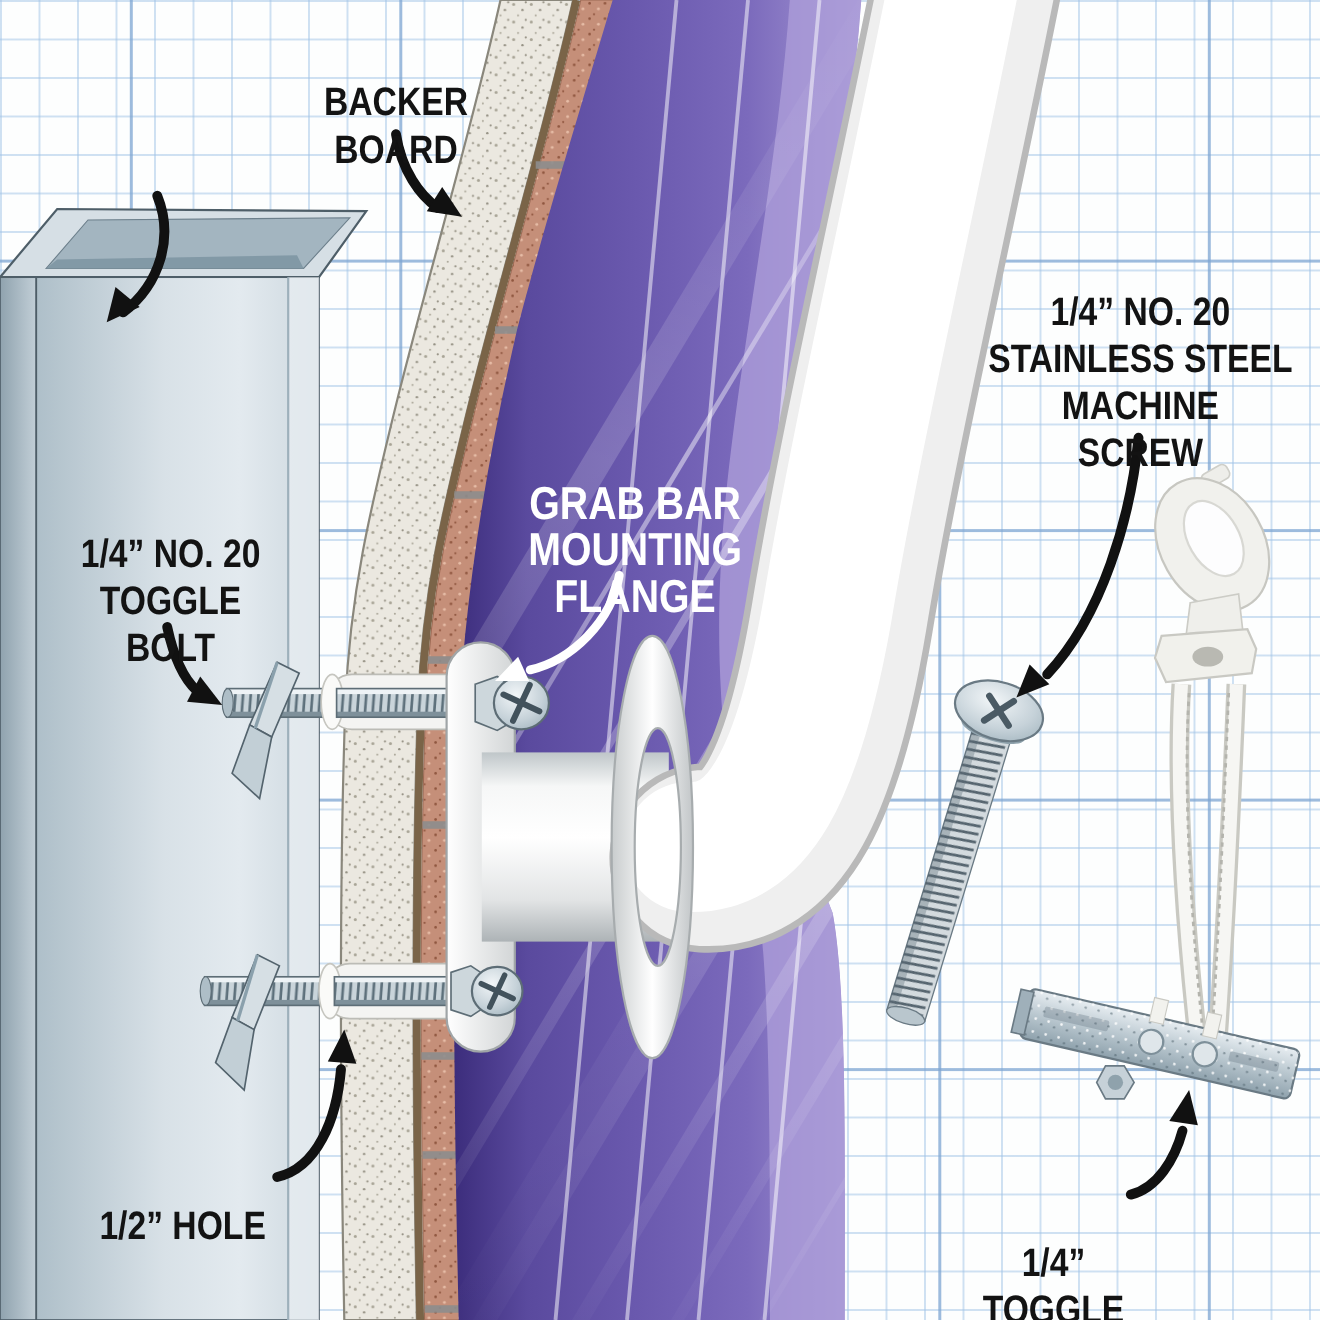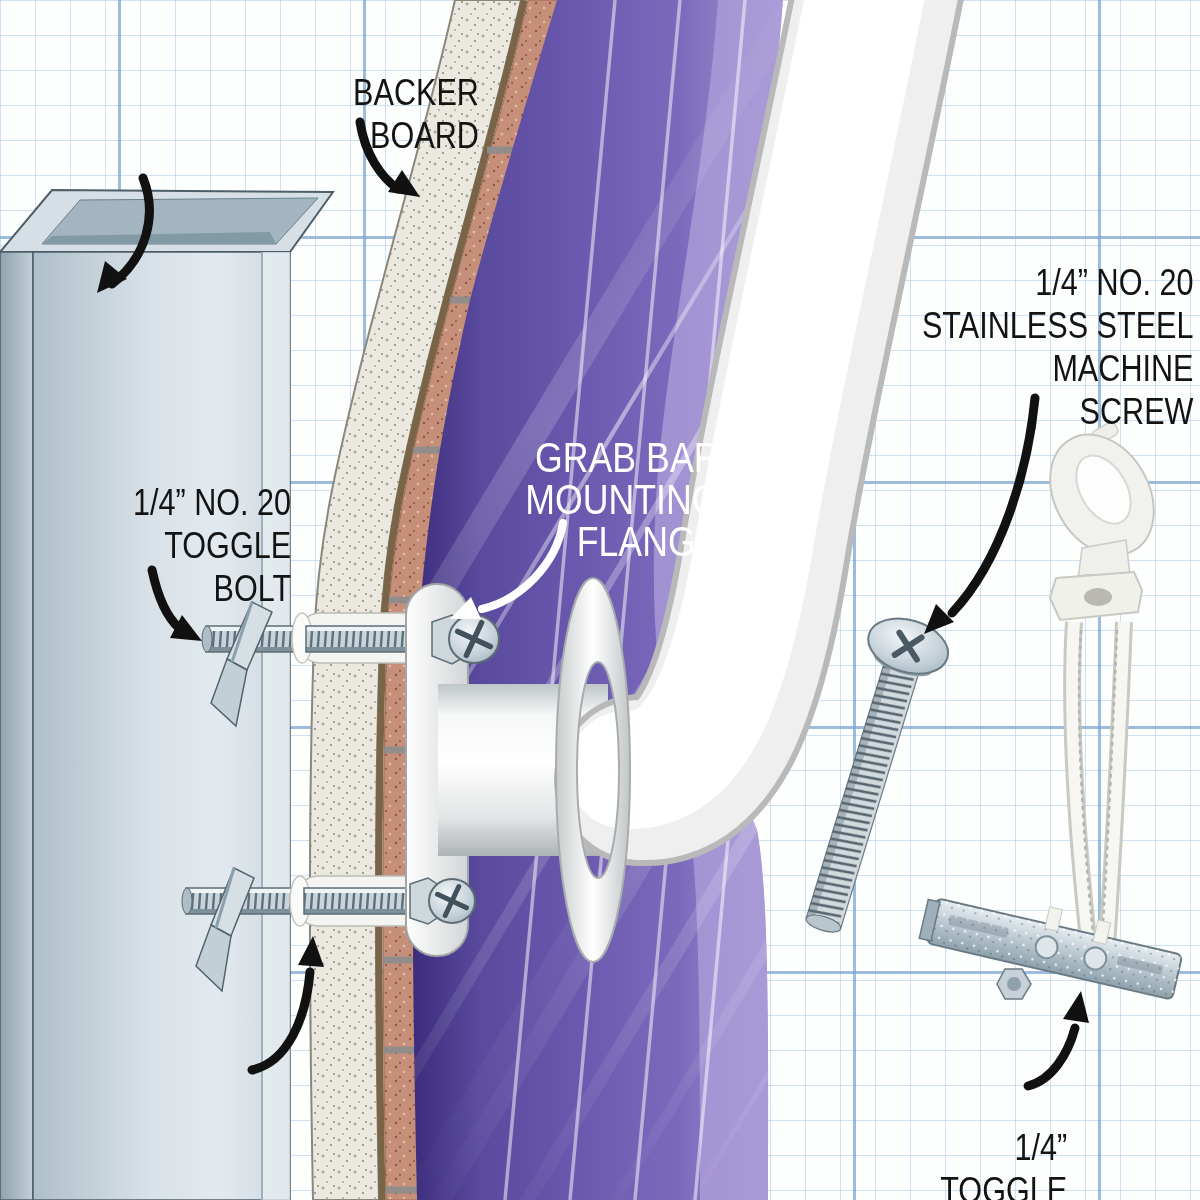--- a/index.html
+++ b/index.html
@@ -10,21 +10,21 @@
       linear-gradient(to right, rgba(125,165,210,.75) 0 2.5px, transparent 2.5px 245px),
       linear-gradient(to bottom, rgba(125,165,210,.75) 0 2.5px, transparent 2.5px 245px),
       linear-gradient(to right, rgba(160,195,230,.50) 0 1.5px, transparent 1.5px 35px),
       linear-gradient(to bottom, rgba(160,195,230,.50) 0 1.5px, transparent 1.5px 35px);
     background-size:245px 245px,245px 245px,35px 35px,35px 35px;
     background-position:118px 0,0 236px,0 0,0 0;
     font-family:"Liberation Sans", sans-serif;
   }
   svg.art{position:absolute;left:0;top:0;}
   .lbl{
-    position:absolute;text-align:right;font-weight:normal;color:#131313;
+    position:absolute;text-align:center;font-weight:bold;color:#131313;
     font-size:36px;line-height:43px;white-space:pre-line;z-index:5;
   }
   .lbl > span{display:inline-block;transform:scaleX(.85);transform-origin:center top;letter-spacing:0;}
   .lbl.white{color:#ffffff;font-size:42px;line-height:42px;}
   .l-stud   {left:5px;   top:128px;  width:280px;}
   .l-backer {left:230px; top:28px;   width:260px;}
   .l-toggleL{left:5px;   top:438px;  width:300px;}
   .l-flange {left:417px; top:395px;  width:320px;}
   .l-screw  {left:857px; top:218px;  width:360px;}
   .l-hole   {left:46px;  top:1049px; width:240px;}
@@ -348,18 +348,21 @@
     <span>GRAB BAR
 MOUNTING
 FLANGE</span>
   </div>
   <div class="lbl l-screw">
     <span>1/4” NO. 20
 STAINLESS STEEL
 MACHINE
 SCREW</span>
   </div>
+  <div class="lbl l-hole">
+    <span>1/2” HOLE</span>
+  </div>
   <div class="lbl l-toggleR">
     <span>1/4”
 TOGGLE
 BOLT</span>
   </div>
 </div>
 
 </body></html>

